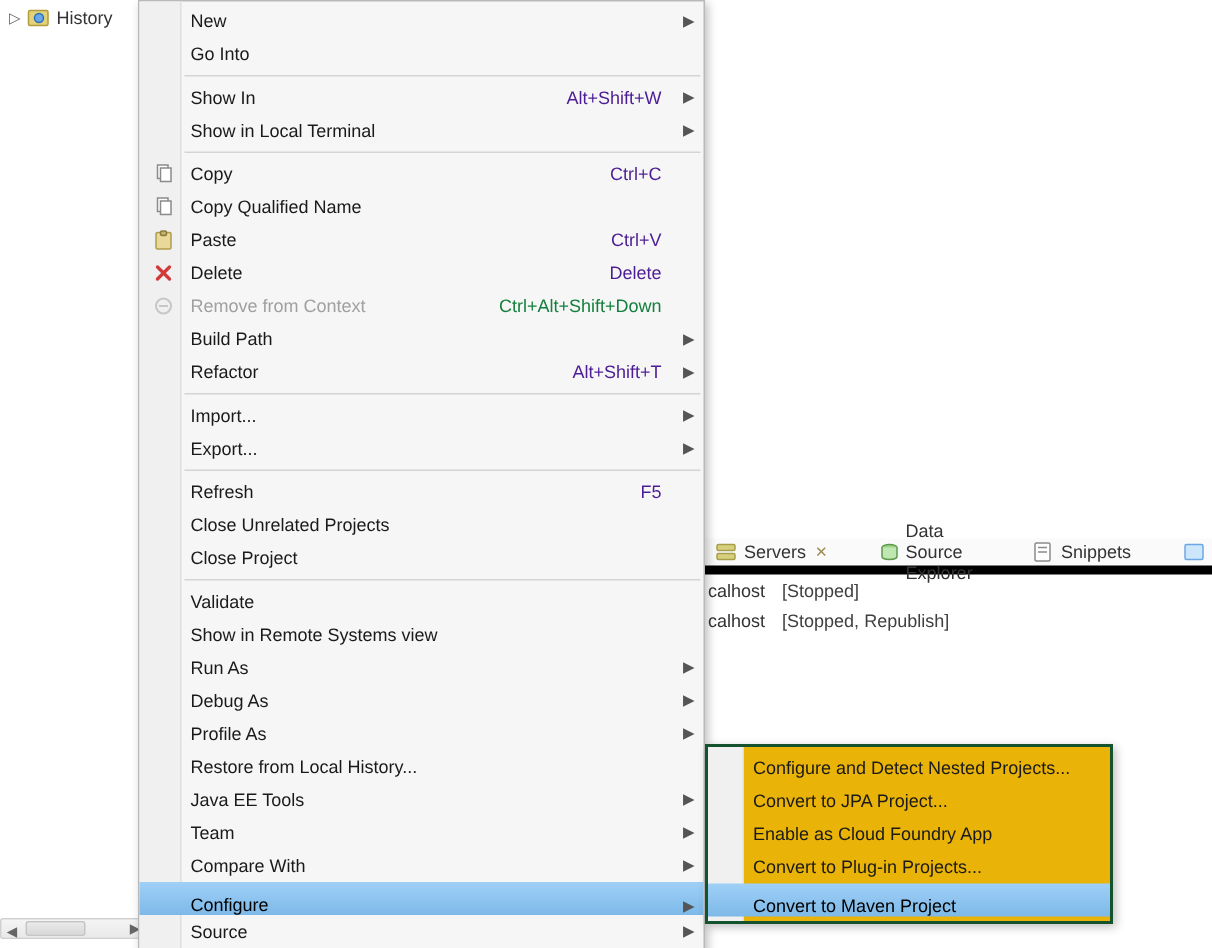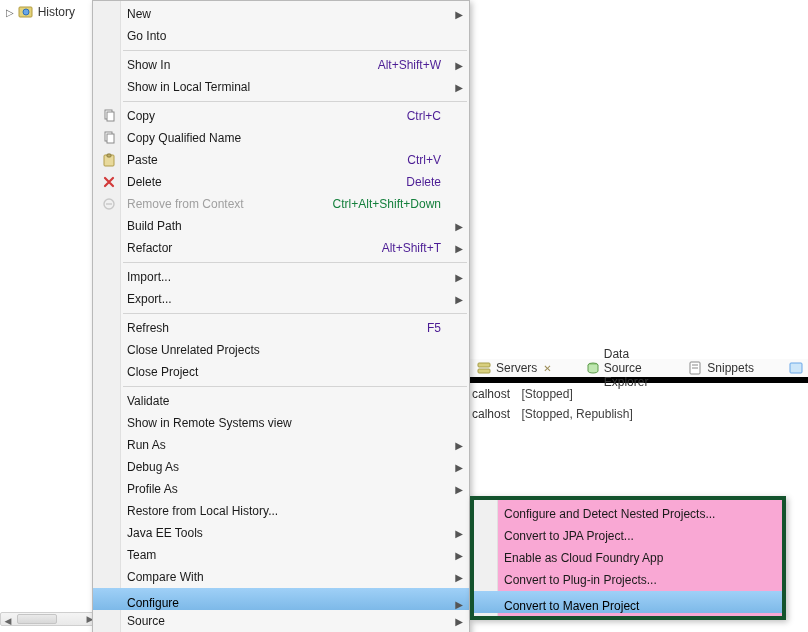--- a/index.html
+++ b/index.html
@@ -113,23 +113,23 @@
     left: 0; top: 0; bottom: 0;
     width: 28px;
     background: #f0f0f0;
     border-right: 1px solid #e0e0e0;
   }
 
   .submenu {
     position: absolute;
     top: 496px;
     left: 470px;
-    width: 316px;
-    background: #f9a8d4;
-    border: 4px solid #14532d;
+    width: 272px;
+    background: #eab308;
+    border: 2px solid #14532d;
     box-shadow: 2px 2px 6px rgba(0,0,0,0.25);
     padding: 3px 0;
   }
   .submenu .menu-item { padding-left: 30px; }
   .submenu .icon-gutter { width: 24px; }
 
   .tabs-panel {
     position: absolute;
     top: 359px;
     left: 470px;

